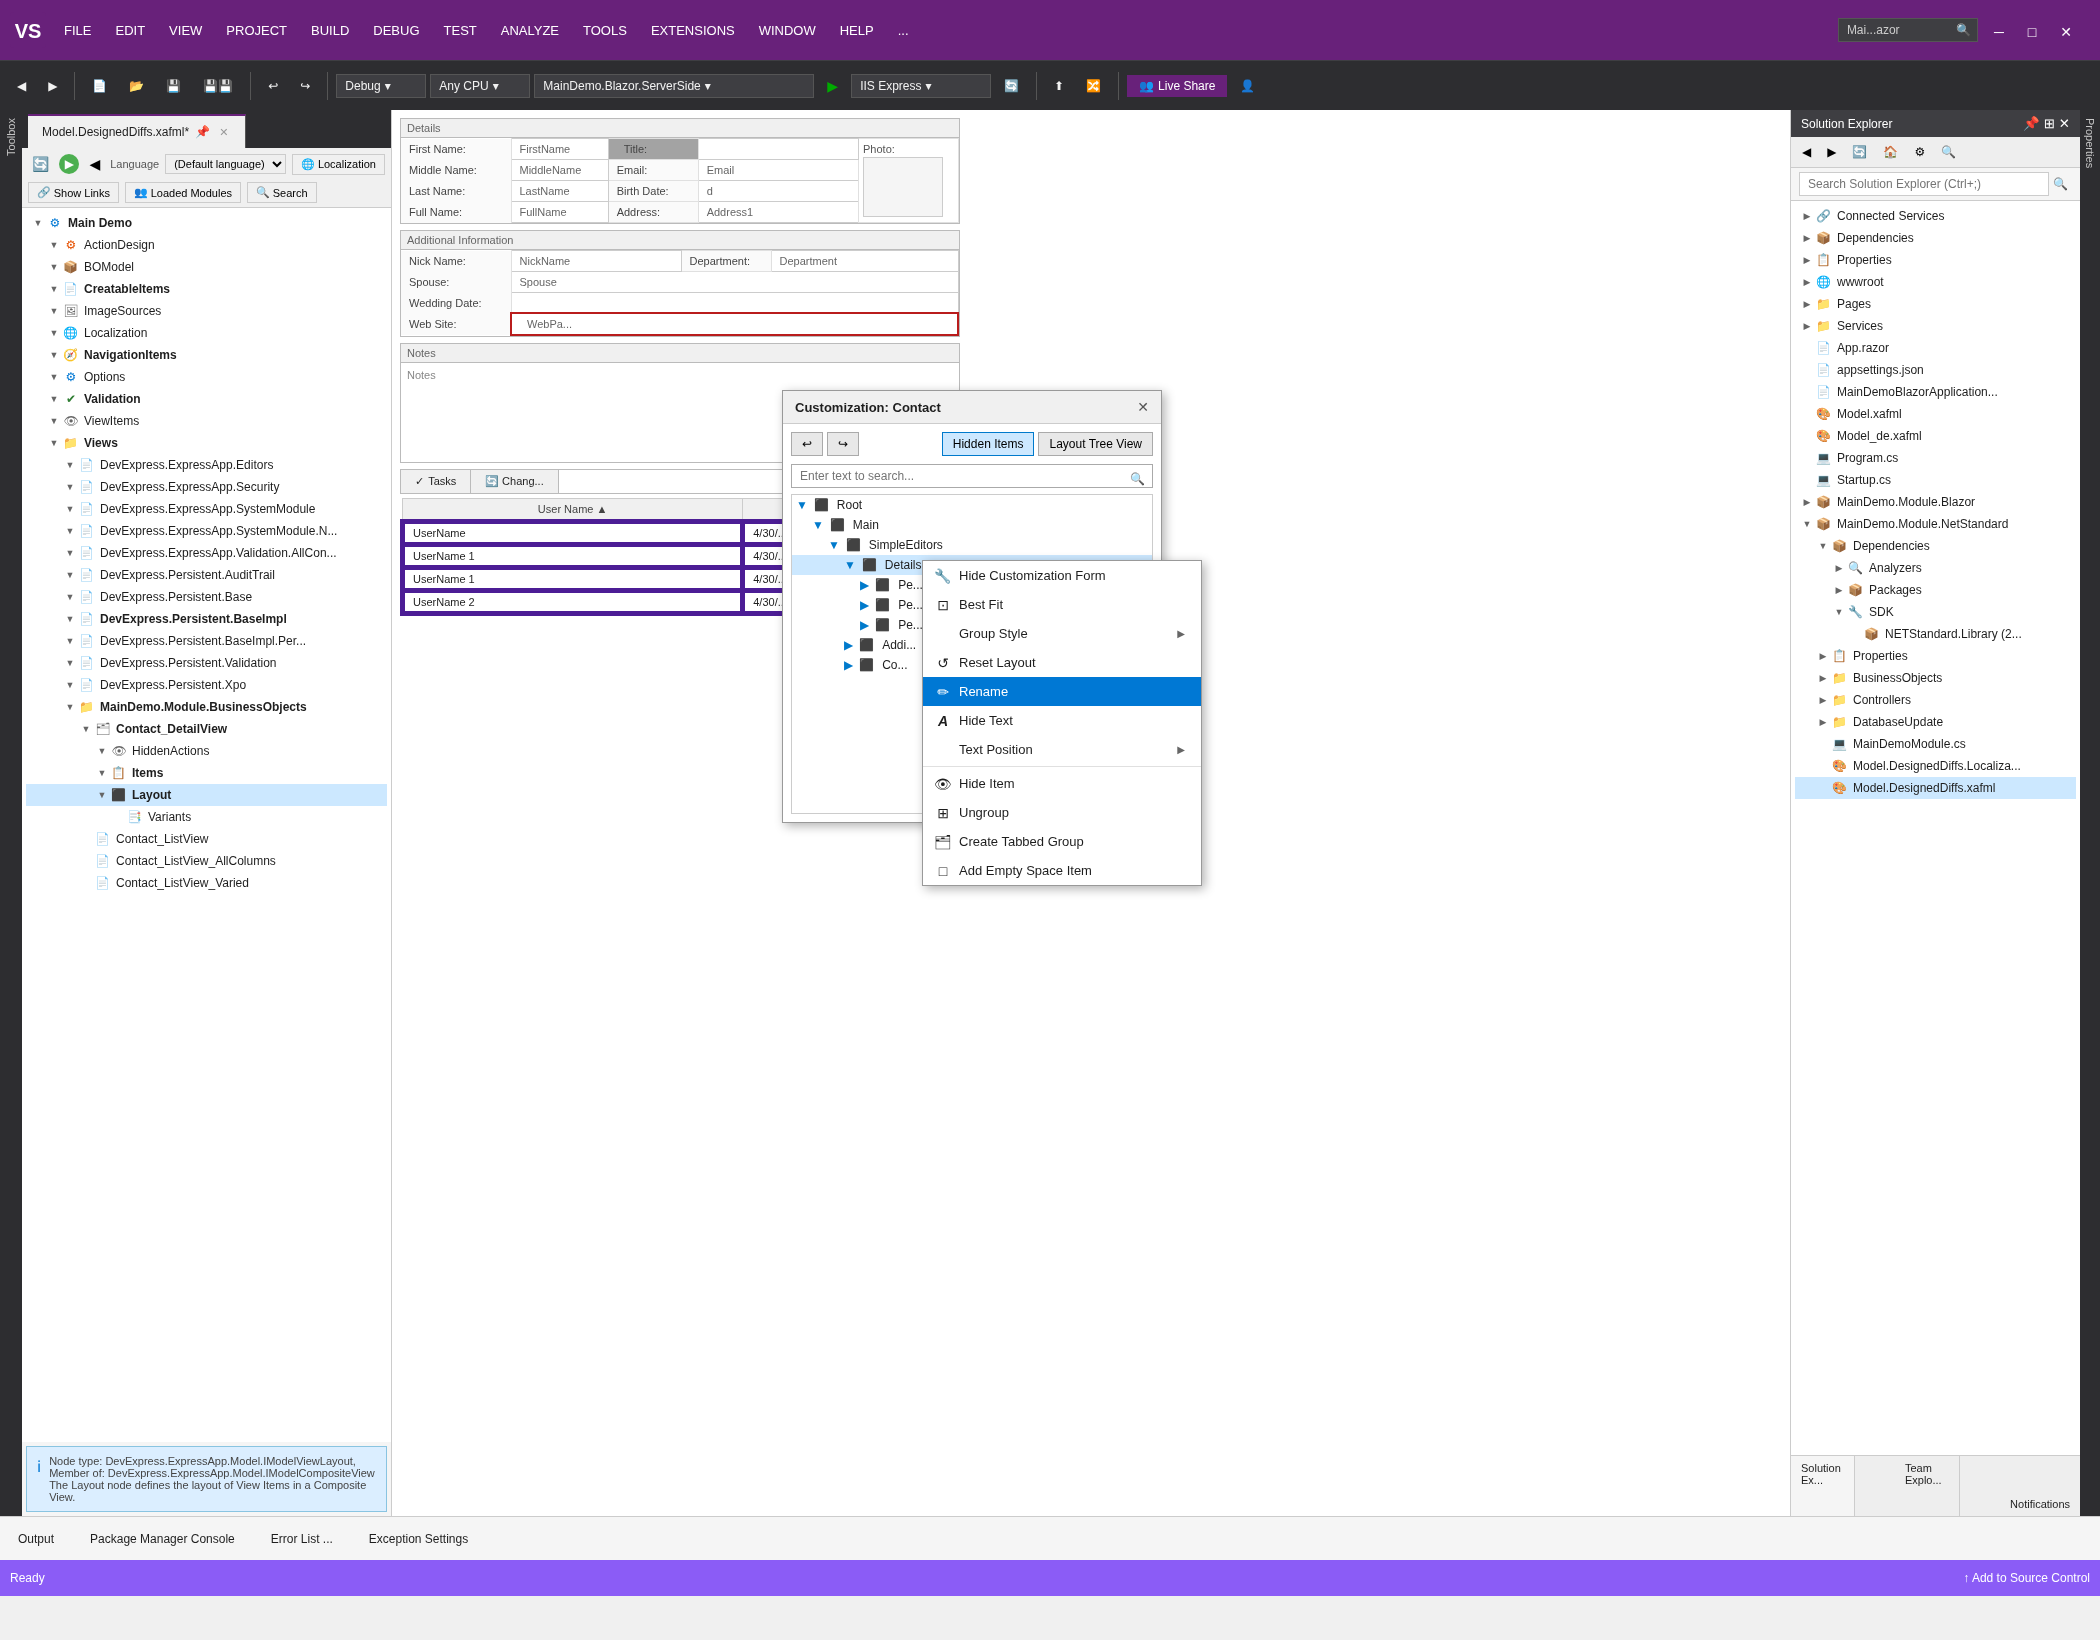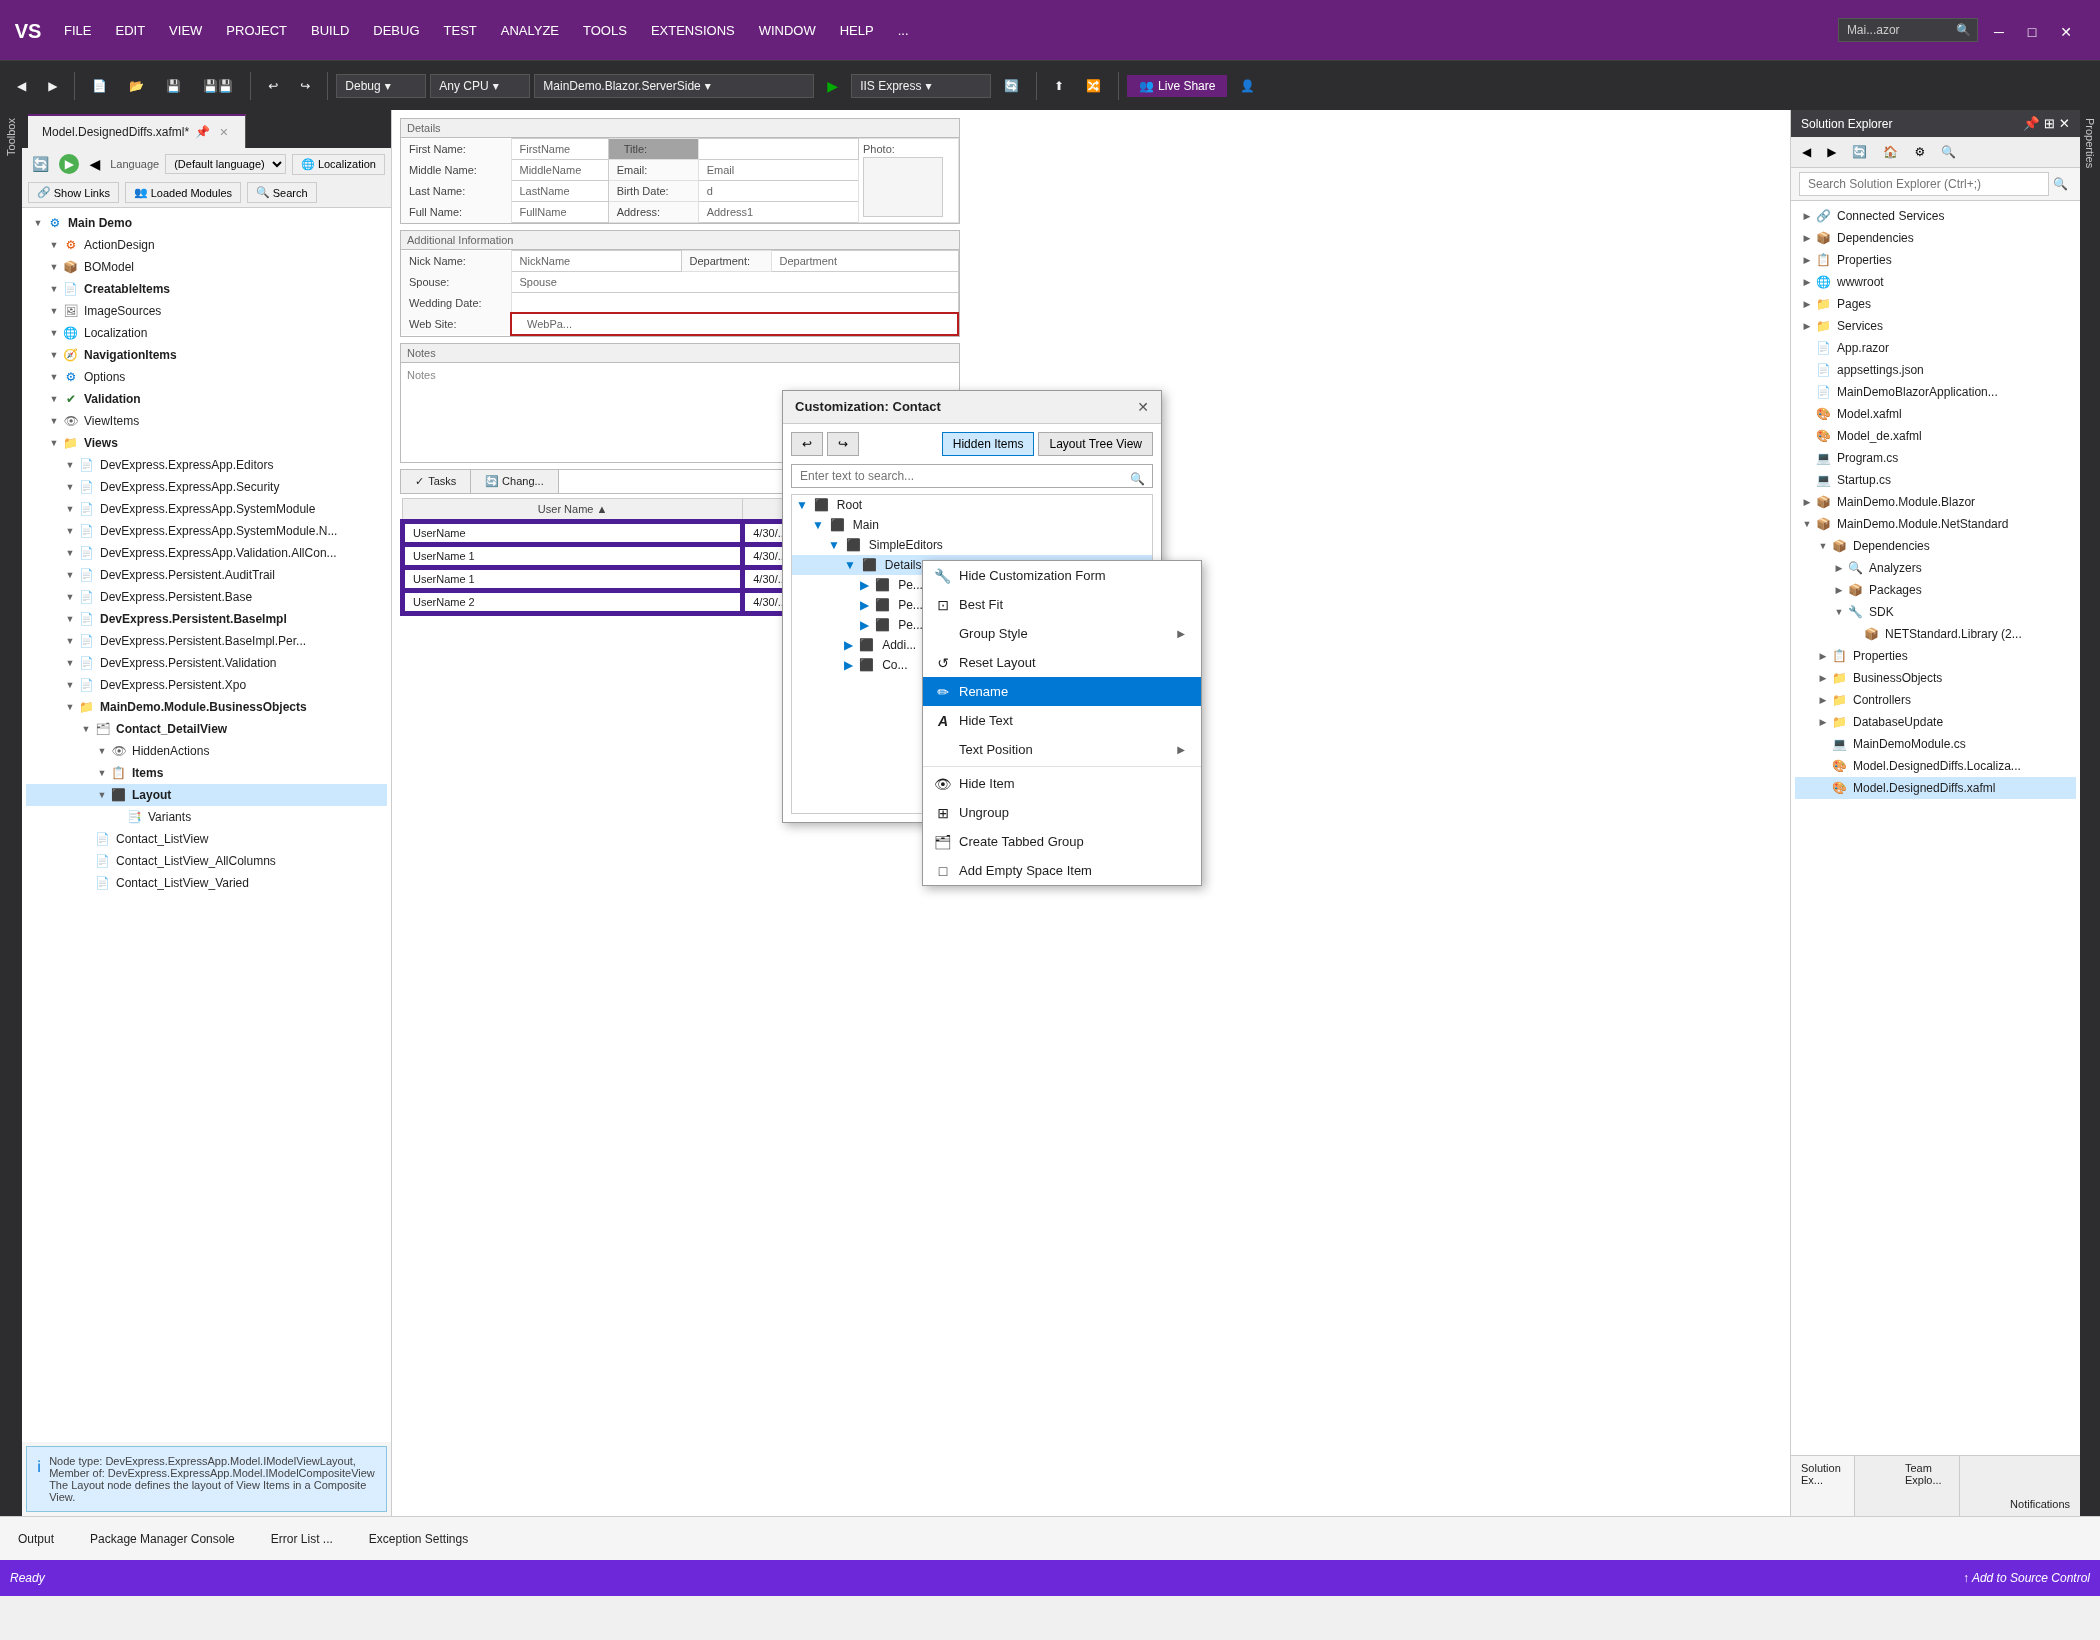--- a/index.html
+++ b/index.html
@@ -42,25 +42,25 @@
     
     .tree-view { overflow-y: auto; flex: 1; padding: 4px; background: white; }
     .tree-item { display: flex; align-items: center; padding: 2px 4px; cursor: pointer; white-space: nowrap; }
     .tree-item.selected { background: #cce8ff; }
     .tree-indent { display: inline-block; width: 16px; }
     .tree-expander { width: 16px; display: inline-flex; align-items: center; justify-content: center; font-size: 9px; color: #666; cursor: pointer; }
     .tree-icon { width: 18px; height: 18px; margin-right: 4px; display: inline-flex; align-items: center; justify-content: center; font-size: 12px; }
     .tree-label { font-size: 12px; }
 
     
-    #status-bar { background: #6d28d9; height: 36px; display: flex; align-items: center; padding: 0 10px; color: white; font-size: 12px; justify-content: space-between; font-style: italic; }
+    #status-bar { background: #8b5cf6; height: 36px; display: flex; align-items: center; padding: 0 10px; color: white; font-size: 12px; justify-content: space-between; }
 
     
     #customization-dialog { position: absolute; top: 280px; left: 390px; width: 380px; background: white; border: 1px solid #999; box-shadow: 3px 3px 10px rgba(0,0,0,0.3); z-index: 100; }
-    #customization-header { background: #f0f0f0; padding: 8px 12px; display: flex; justify-content: space-between; border-bottom: 1px solid #ccc; }
+    #customization-header { background: #f0f0f0; padding: 8px 12px; display: flex; justify-content: space-between; align-items: center; border-bottom: 1px solid #ccc; }
     #customization-content { padding: 8px; }
     .customization-toolbar { display: flex; gap: 4px; align-items: center; margin-bottom: 8px; }
     .cust-btn { background: #e8e8e8; border: 1px solid #aaa; padding: 4px 10px; cursor: pointer; font-size: 12px; }
     .cust-btn.active { background: #cce8ff; border-color: #007acc; }
     .cust-search { width: 100%; border: 1px solid #aaa; padding: 4px 8px; font-size: 12px; margin-bottom: 6px; }
     .cust-tree { border: 1px solid #ccc; height: 320px; overflow-y: auto; background: white; }
     .cust-tree-item { padding: 3px 8px; cursor: pointer; display: flex; align-items: center; gap: 4px; font-size: 12px; }
     .cust-tree-item.highlighted { background: #cce8ff; }
 
     

